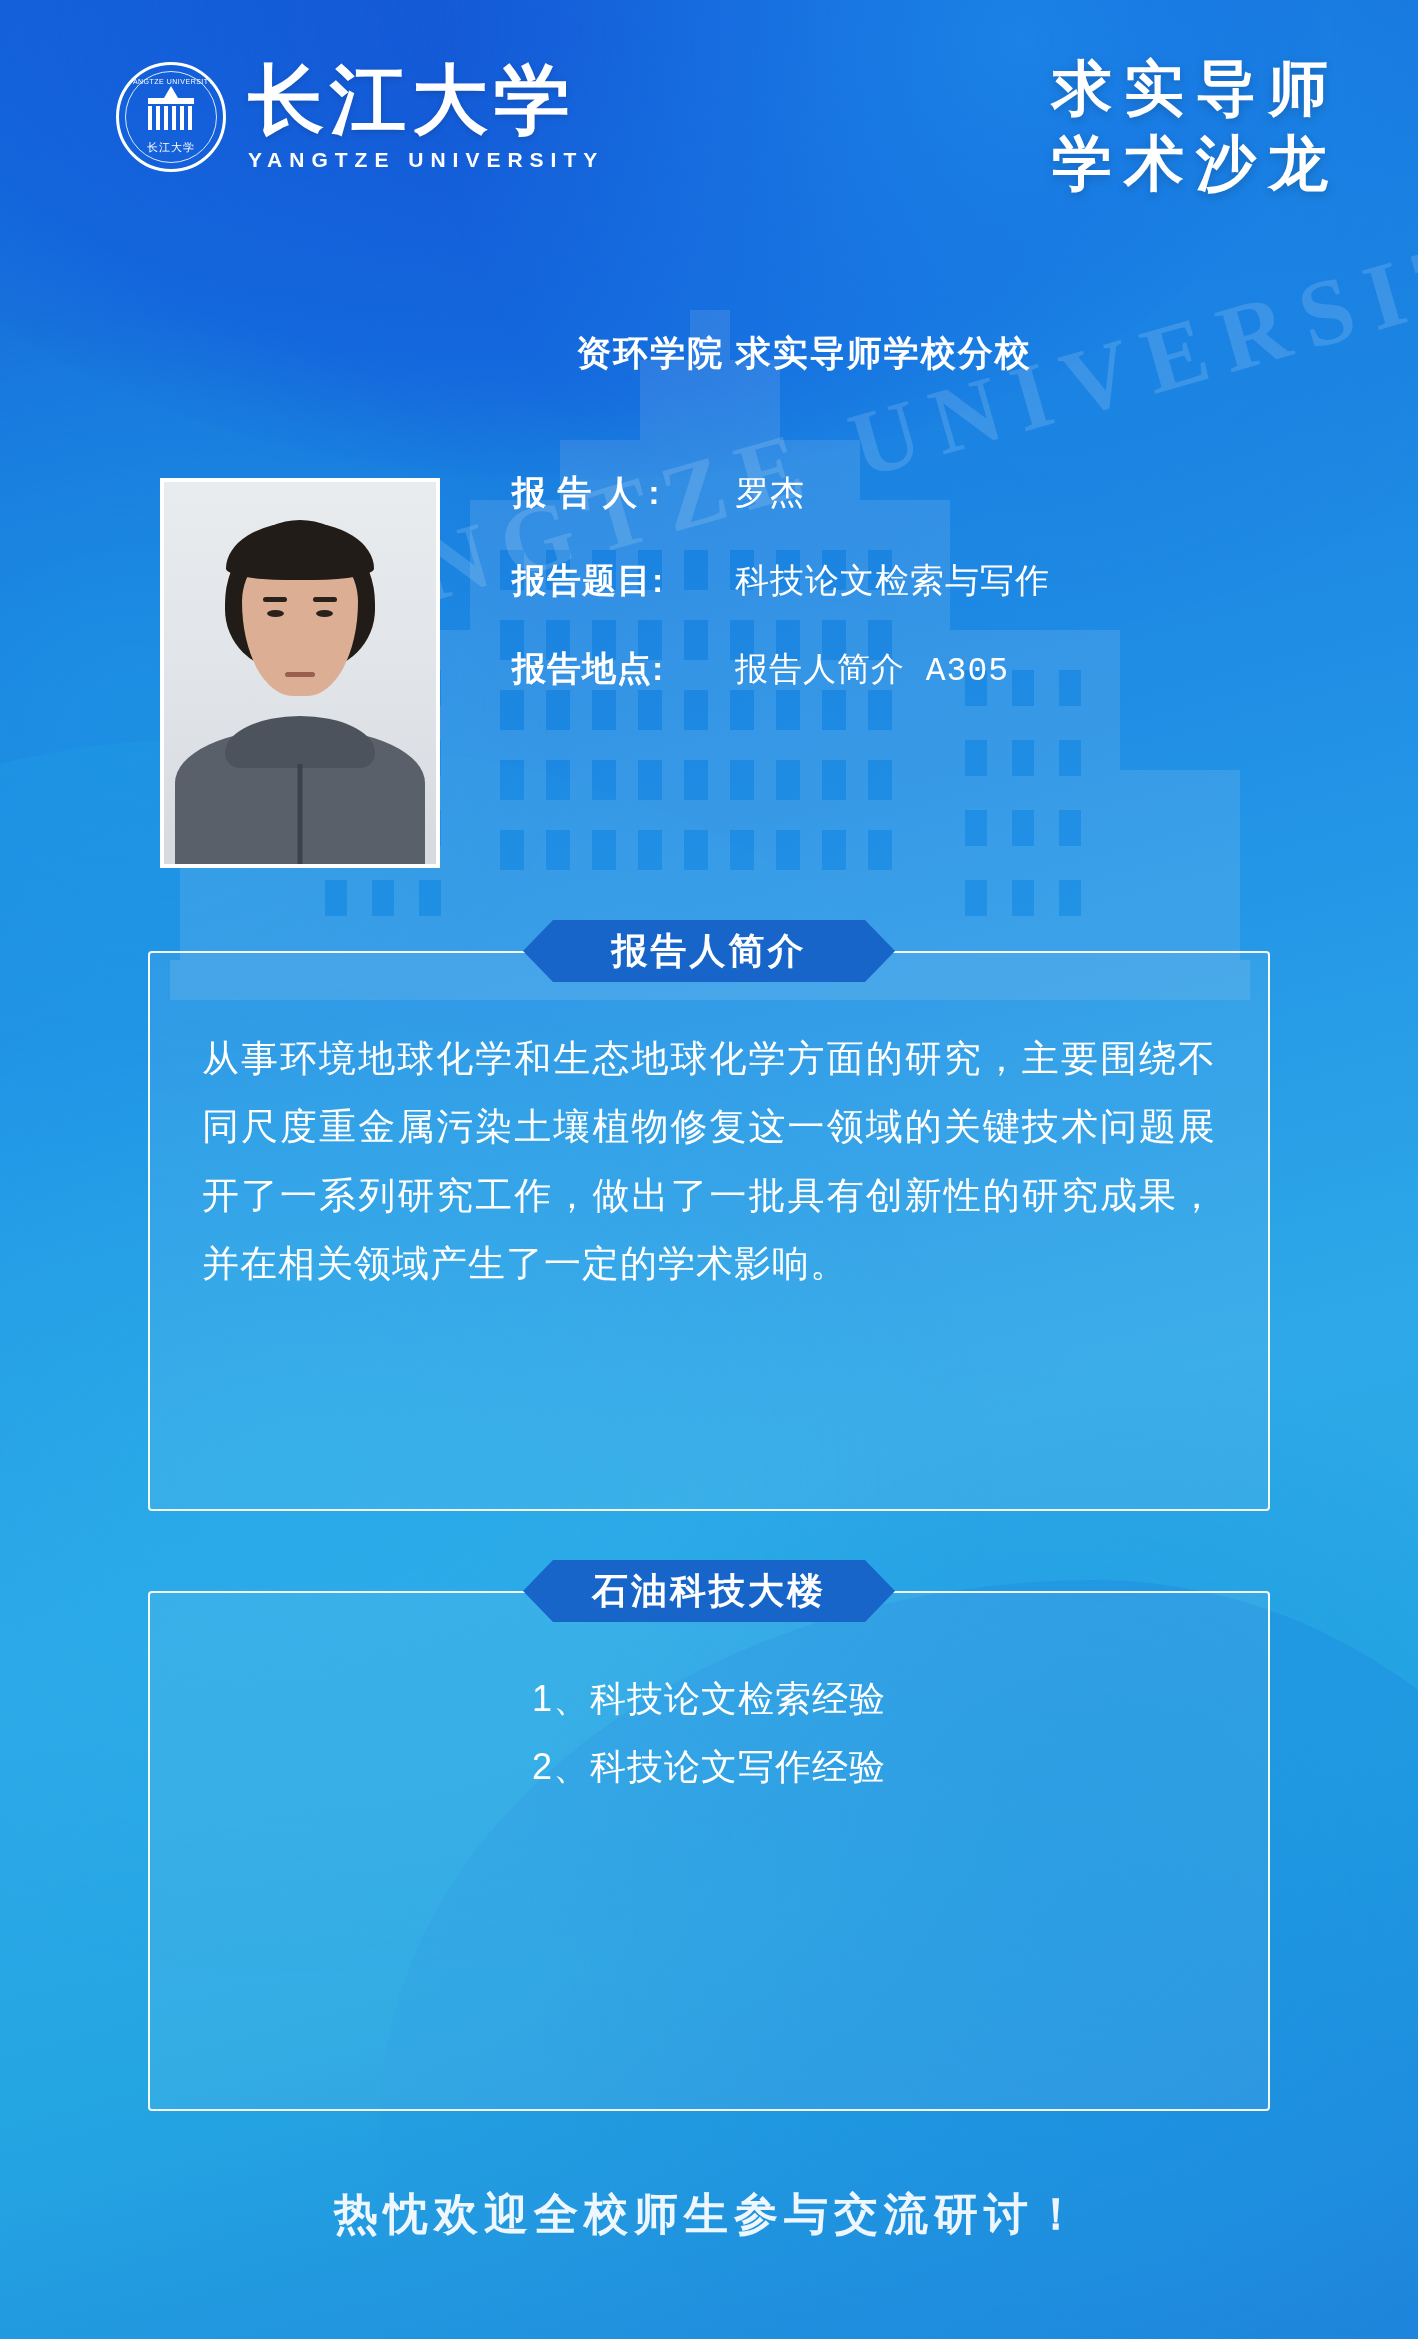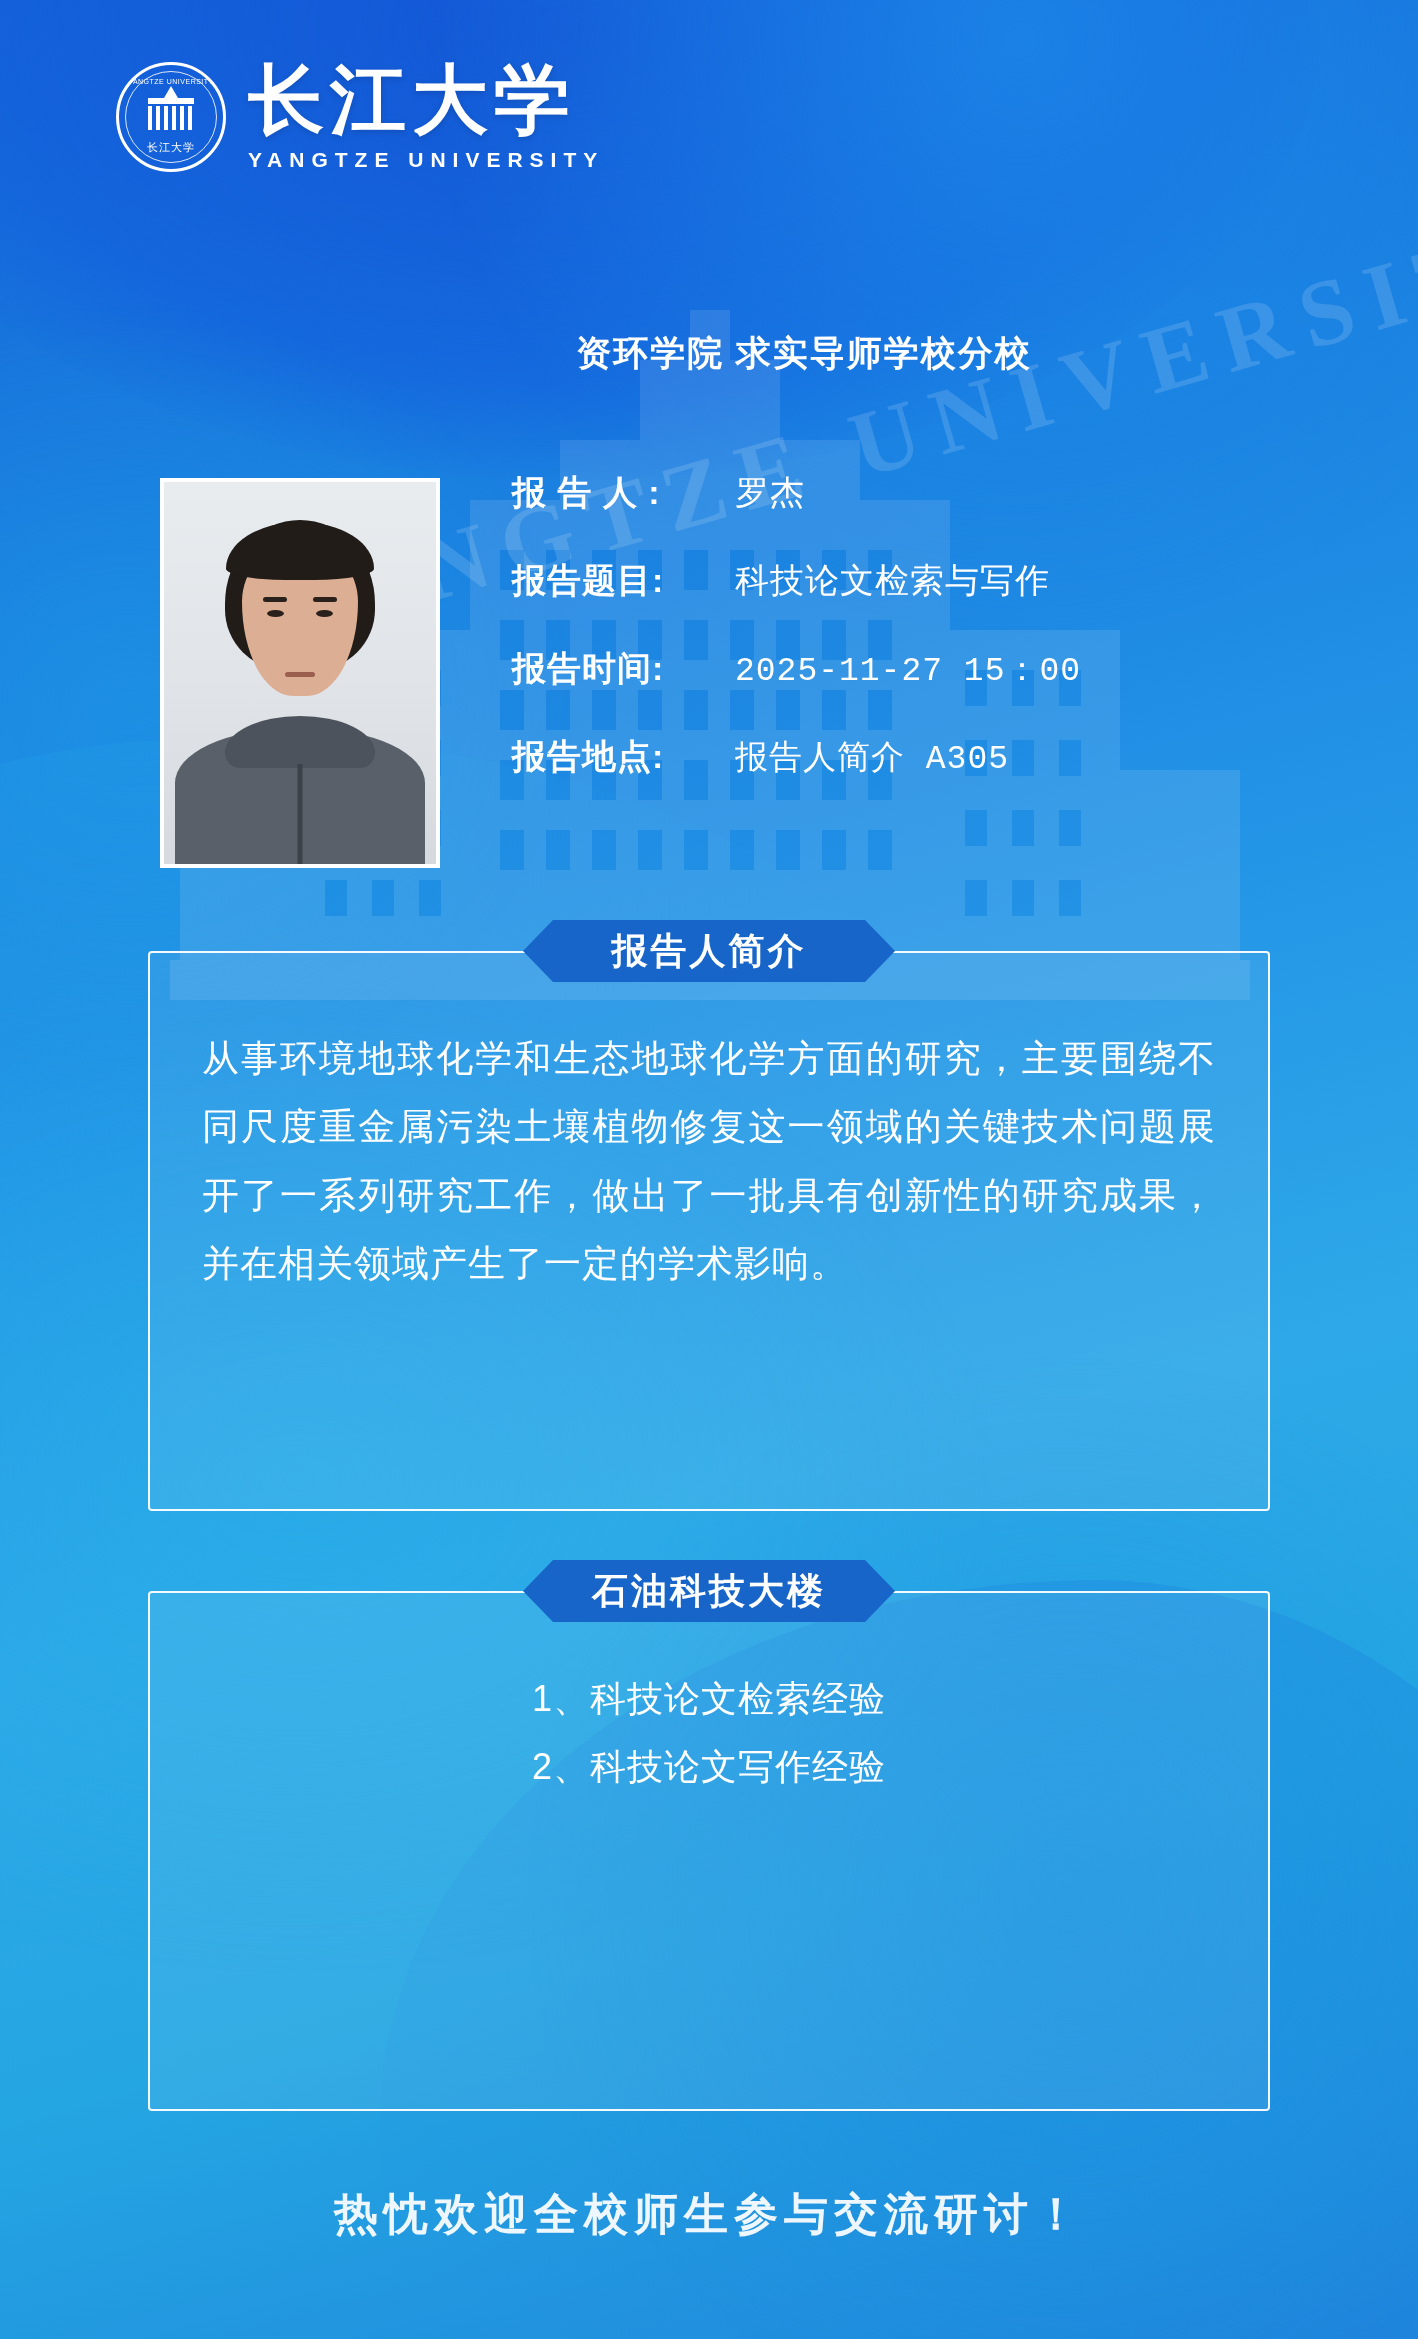--- a/index.html
+++ b/index.html
@@ -450,20 +450,24 @@
         <div class="seal-top"></div>
       </div>
       <div class="seal-cn">长江大学</div>
     </div>
     <div>
       <div class="uni-name">长江大学</div>
       <div class="uni-en">YANGTZE UNIVERSITY</div>
     </div>
   </div>
 
+  <div class="title-right">
+    <div>求实导师</div>
+    <div>学术沙龙</div>
+  </div>
 
   <div class="subtitle">资环学院  求实导师学校分校</div>
 
   <div class="portrait">
     <div class="p-bg"></div>
     <div class="p-body"></div>
     <div class="p-hood"></div>
     <div class="p-zip"></div>
     <div class="p-hair"></div>
     <div class="p-face"></div>
@@ -478,24 +482,20 @@
   <div class="info">
     <div class="info-row">
       <div class="info-label">报 告 人 :</div>
       <div class="info-value">罗杰</div>
     </div>
     <div class="info-row">
       <div class="info-label">报告题目:</div>
       <div class="info-value">科技论文检索与写作</div>
     </div>
     <div class="info-row">
-      <div class="info-label">报告时间:</div>
-      <div class="info-value mono">2025-11-27 15：00</div>
-    </div>
-    <div class="info-row">
       <div class="info-label">报告地点:</div>
       <div class="info-value mono">报告人简介 A305</div>
     </div>
   </div>
 
   <div class="section" id="section-bio">
     <div class="banner">报告人简介</div>
     <div class="panel">
       <div class="panel-inner">
         <div class="bio-text">从事环境地球化学和生态地球化学方面的研究，主要围绕不同尺度重金属污染土壤植物修复这一领域的关键技术问题展开了一系列研究工作，做出了一批具有创新性的研究成果，并在相关领域产生了一定的学术影响。</div>

